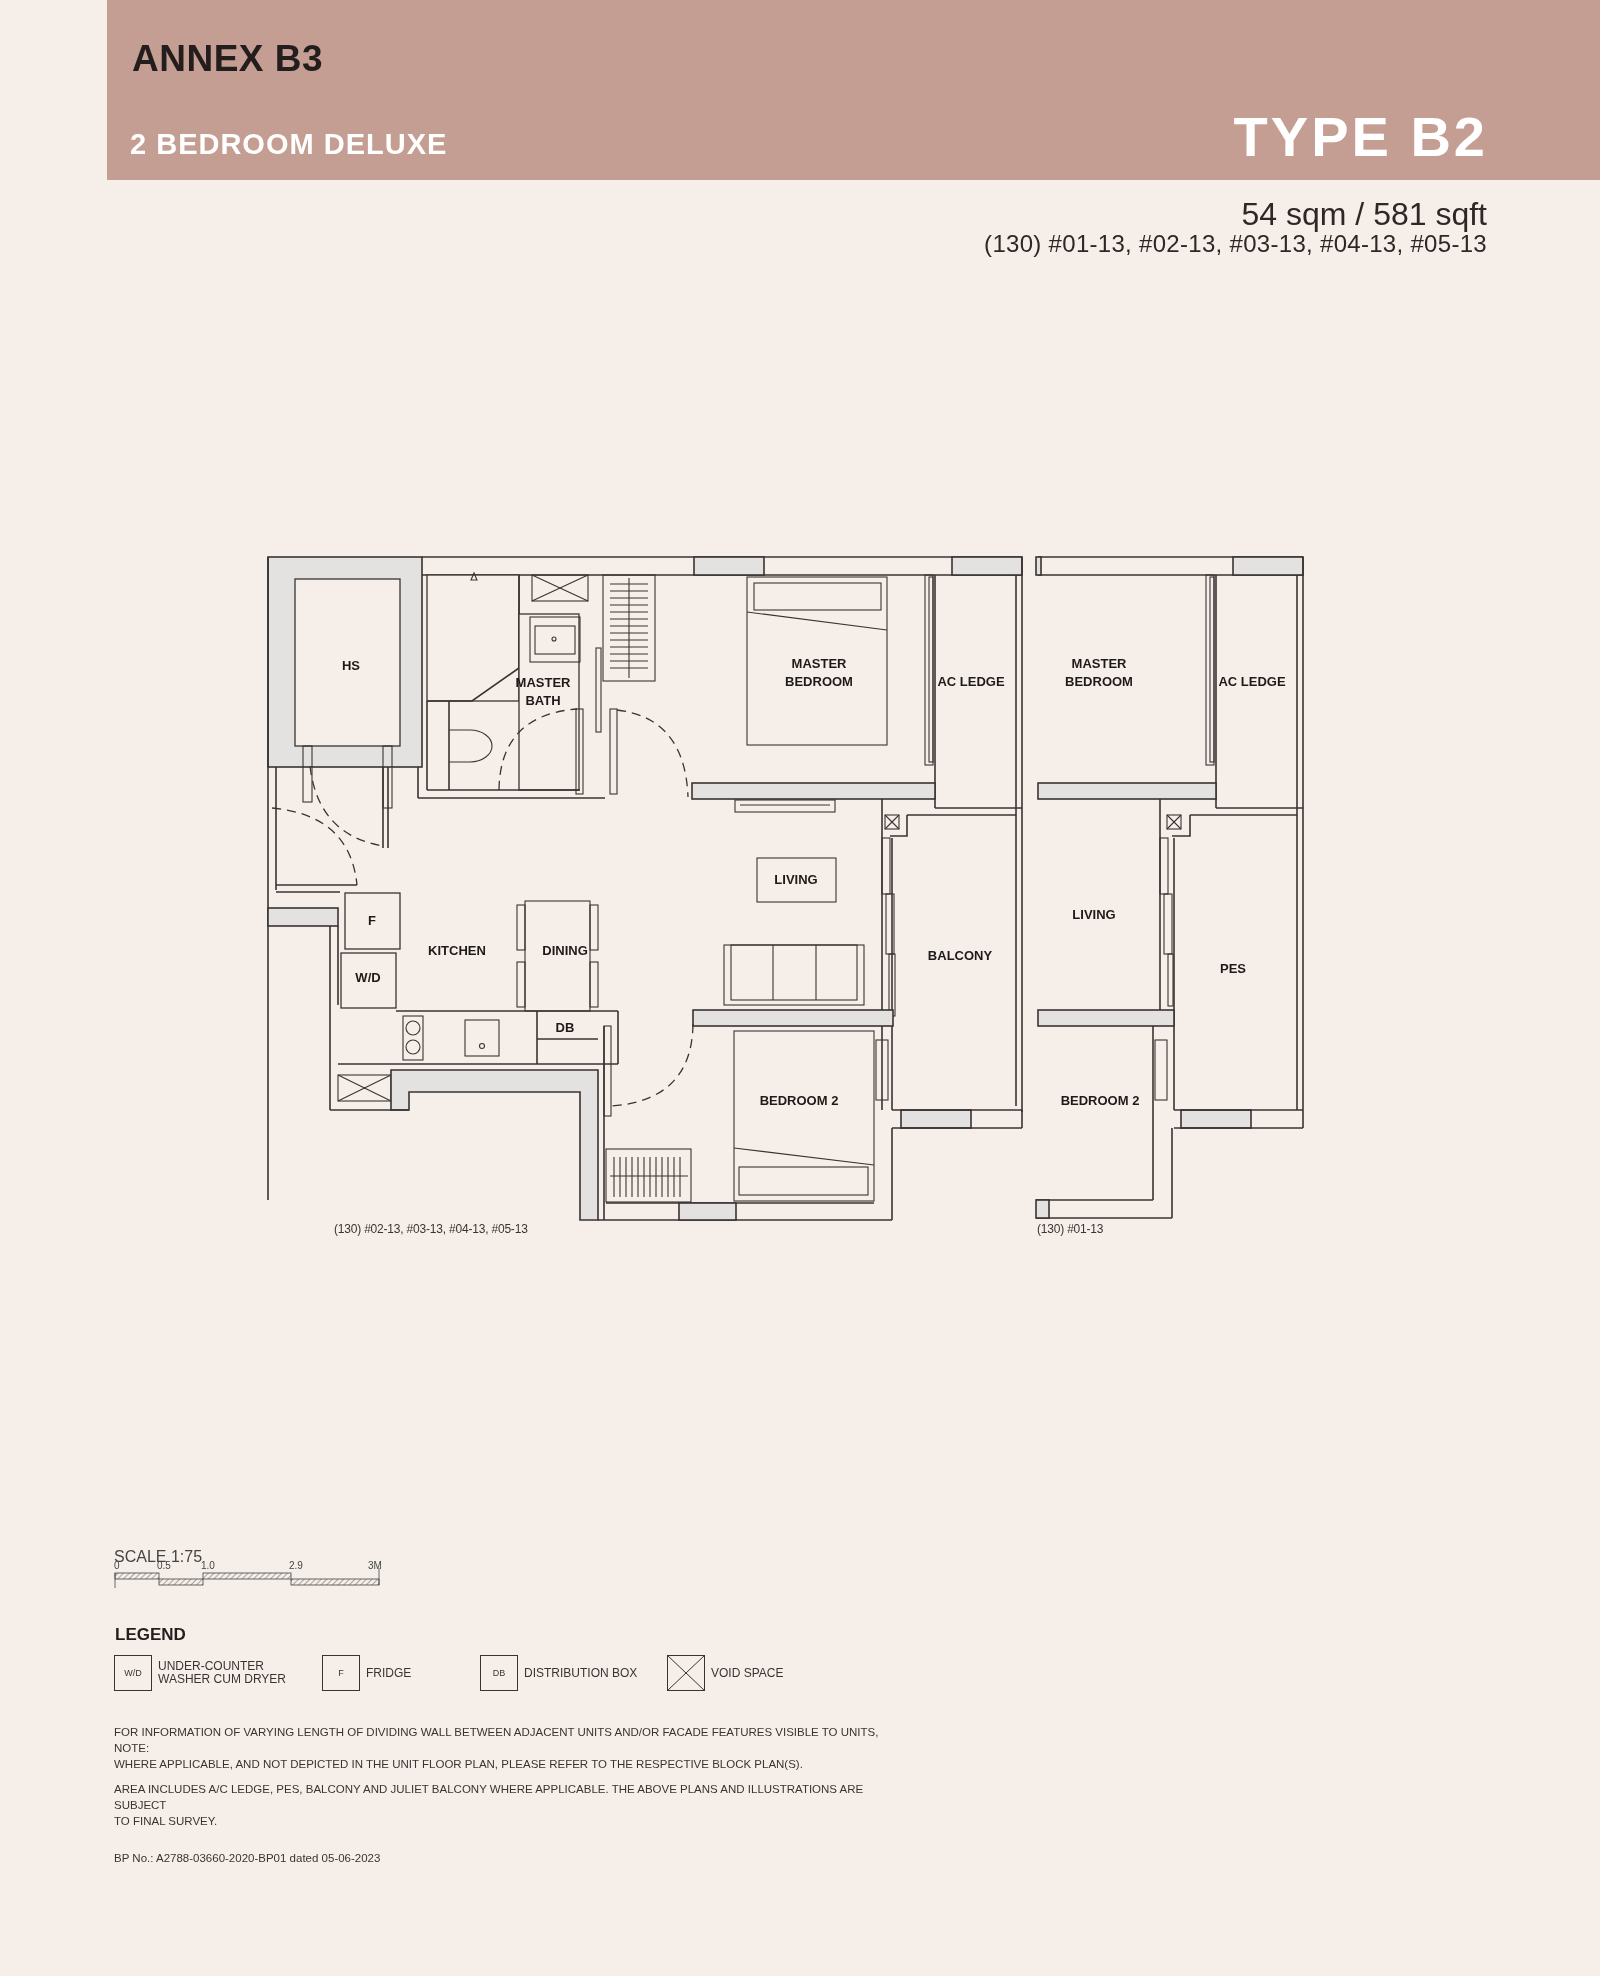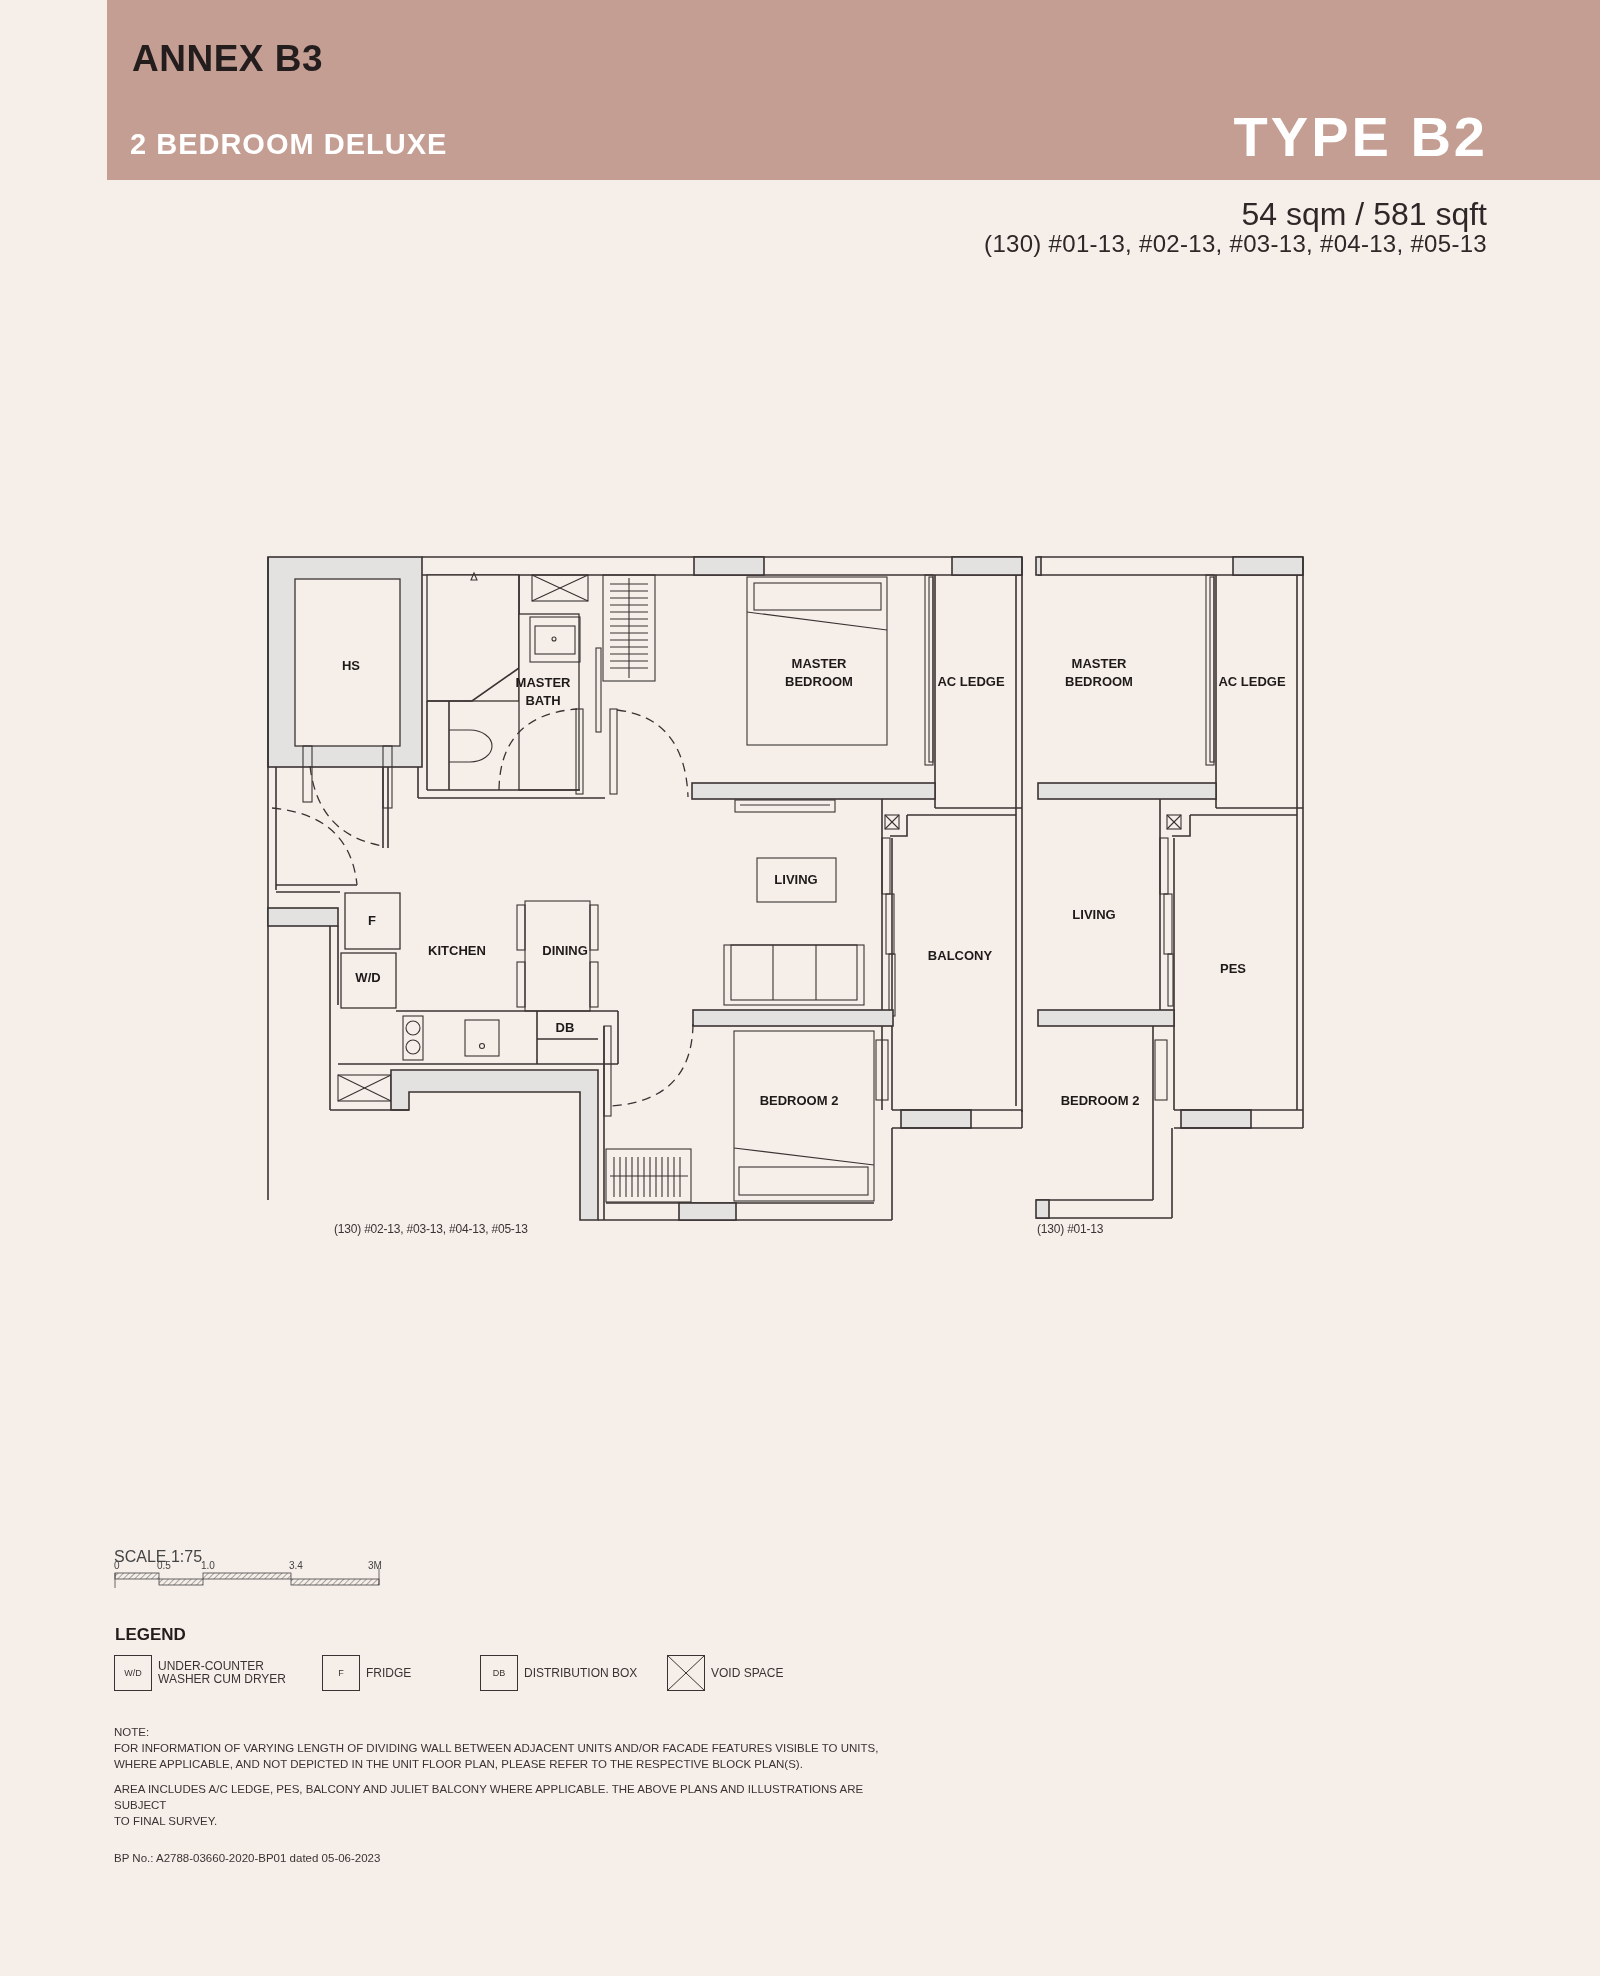--- a/index.html
+++ b/index.html
@@ -319,21 +319,21 @@
 </svg>
 
 <div class="plan-caption" style="left:334px; top:1222px;">(130) #02-13, #03-13, #04-13, #05-13</div>
 <div class="plan-caption" style="left:1037px; top:1222px;">(130) #01-13</div>
 
 <div class="scale-block">
   <div class="scale-title">SCALE  1:75</div>
   <div class="scale-tick" style="left:0;">0</div>
   <div class="scale-tick" style="left:43px;">0.5</div>
   <div class="scale-tick" style="left:87px;">1.0</div>
-  <div class="scale-tick" style="left:175px;">3.4</div>
+  <div class="scale-tick" style="left:175px;">2.9</div>
   <div class="scale-tick" style="left:254px;">3M</div>
   <svg width="280" height="50" style="position:absolute;left:0;top:0;">
     <defs>
       <pattern id="hatch" width="4" height="4" patternUnits="userSpaceOnUse" patternTransform="rotate(45)">
         <line x1="0" y1="0" x2="0" y2="4" stroke="#555" stroke-width="1"></line>
       </pattern>
     </defs>
     <rect x="1" y="25" width="44" height="6" fill="url(#hatch)" stroke="#444" stroke-width="0.8"></rect>
     <rect x="45" y="31" width="44" height="6" fill="url(#hatch)" stroke="#444" stroke-width="0.8"></rect>
     <rect x="89" y="25" width="88" height="6" fill="url(#hatch)" stroke="#444" stroke-width="0.8"></rect>
@@ -365,20 +365,20 @@
       <svg width="38" height="36" style="position:absolute;left:-1px;top:-1px;">
         <line x1="0" y1="0" x2="38" y2="36" stroke="#3a3333" stroke-width="1"></line>
         <line x1="38" y1="0" x2="0" y2="36" stroke="#3a3333" stroke-width="1"></line>
       </svg>
     </div>
     <div class="legend-text">VOID SPACE</div>
   </div>
 </div>
 
 <div class="notes">
+  <p>FOR INFORMATION OF VARYING LENGTH OF DIVIDING WALL BETWEEN ADJACENT UNITS AND/OR FACADE FEATURES VISIBLE TO UNITS,</p>
   <p>NOTE:</p>
-  <p>FOR INFORMATION OF VARYING LENGTH OF DIVIDING WALL BETWEEN ADJACENT UNITS AND/OR FACADE FEATURES VISIBLE TO UNITS,</p>
   <p>WHERE APPLICABLE, AND NOT DEPICTED IN THE UNIT FLOOR PLAN, PLEASE REFER TO THE RESPECTIVE BLOCK PLAN(S).</p>
   <div class="gap"></div>
   <p>AREA INCLUDES A/C LEDGE, PES, BALCONY AND JULIET BALCONY WHERE APPLICABLE. THE ABOVE PLANS AND ILLUSTRATIONS ARE SUBJECT</p>
   <p>TO FINAL SURVEY.</p>
 </div>
 <div class="bp-line">BP No.: A2788-03660-2020-BP01 dated 05-06-2023</div>
 
 </body></html>

